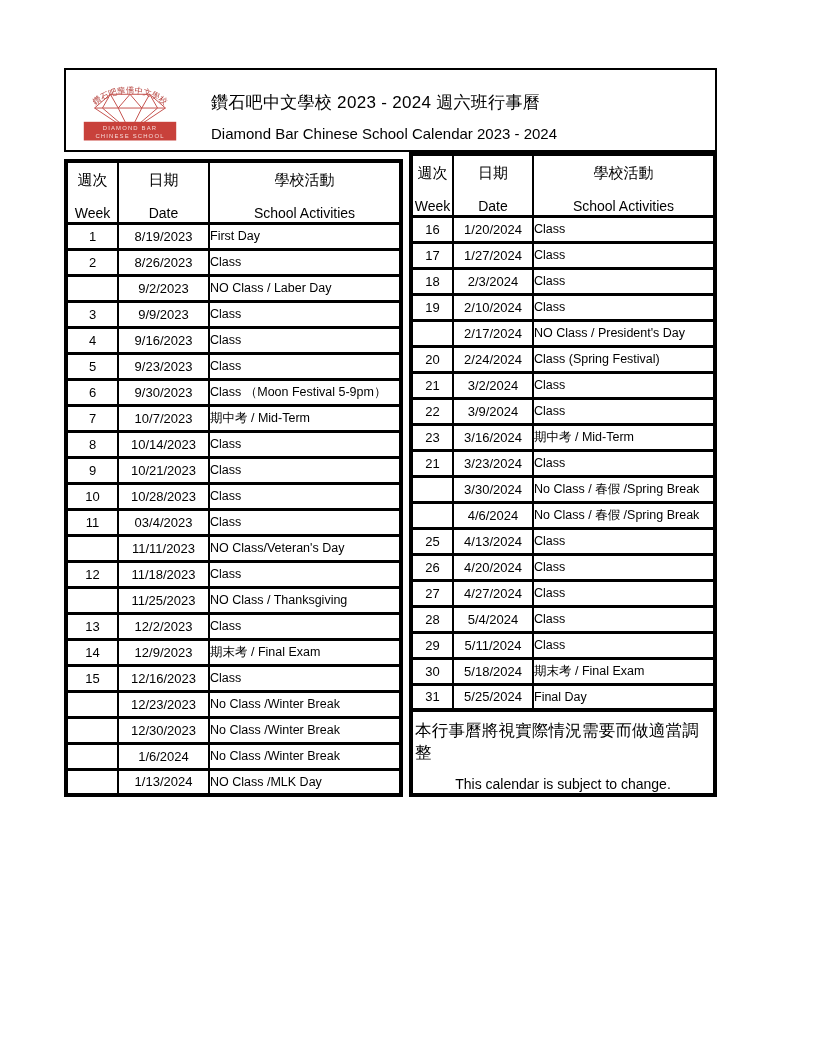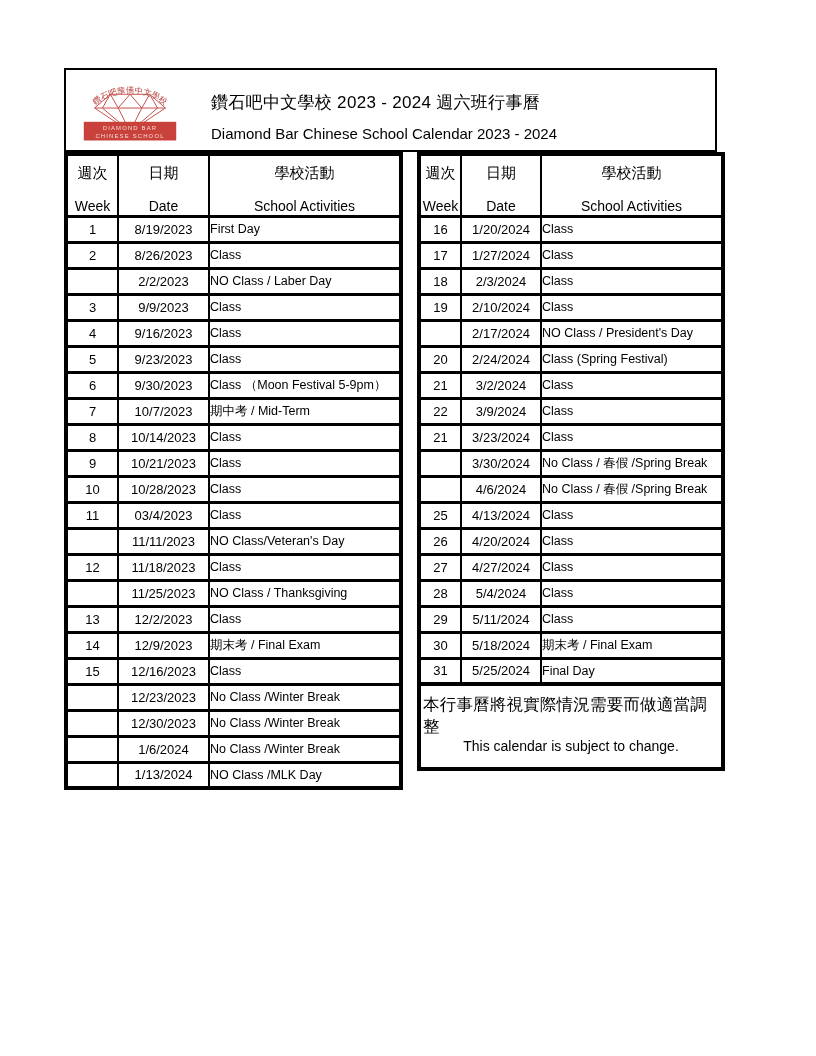--- a/index.html
+++ b/index.html
@@ -28,21 +28,21 @@
     font-size: 6px; letter-spacing: 1.2px; fill: #f6d9d7;
     font-family: "Liberation Sans", sans-serif;
   }
   .titles { margin-left: 22px; padding-top: 12px; }
   .title-zh { font-size: 17px; letter-spacing: 0.3px; }
   .title-en { font-size: 15px; margin-top: 11px; }
 
   
   .tables-row {
     position: absolute; left: 64px; top: 152px; width: 711px;
-    display: flex; gap: 14px; align-items: flex-start;
+    display: flex; gap: 6px; align-items: flex-end;
   }
   table.cal {
     border-collapse: collapse; table-layout: fixed;
     border: 4px solid #000; background: #fff;
   }
   table.cal.left { width: 339px; }
   .right-col { width: 308px; display: flex; flex-direction: column; }
   table.cal.right { width: 100%; }
 
   .cal th, .cal td {
@@ -59,21 +59,21 @@
   td.week, td.date { text-align: center; }
   td.act { text-align: left; font-size: 12.5px; }
 
   
   .note-box {
     border: 4px solid #000; margin-top: -4px;
     height: 89px; background: #fff;
     padding: 8px 2px 6px 2px;
   }
   .note-zh { font-size: 16.5px; letter-spacing: 0.2px; }
-  .note-en { font-size: 14px; text-align: center; margin-top: 0; }
+  .note-en { font-size: 14px; text-align: center; margin-top: 12px; }
 </style>
 </head>
 <body>
 
 <div class="sheet">
 
   <div class="header-box">
     <svg class="logo" viewBox="0 0 120 72" aria-hidden="true">
       <path id="arcpath" d="M 10 52 A 52 46 0 0 1 110 52" fill="none"></path>
       <text class="arc-text">
@@ -129,21 +129,21 @@
             <td class="date">8/19/2023</td>
             <td class="act">First  Day</td>
           </tr>
           <tr>
             <td class="week">2</td>
             <td class="date">8/26/2023</td>
             <td class="act">Class</td>
           </tr>
           <tr>
             <td class="week"></td>
-            <td class="date">2/2/2023</td>
+            <td class="date">9/2/2023</td>
             <td class="act">NO Class / Laber Day</td>
           </tr>
           <tr>
             <td class="week">3</td>
             <td class="date">9/9/2023</td>
             <td class="act">Class</td>
           </tr>
           <tr>
             <td class="week">4</td>
             <td class="date">9/16/2023</td>
@@ -295,20 +295,25 @@
               <td class="week">21</td>
               <td class="date">3/2/2024</td>
               <td class="act">Class</td>
             </tr>
             <tr>
               <td class="week">22</td>
               <td class="date">3/9/2024</td>
               <td class="act">Class</td>
             </tr>
             <tr>
+              <td class="week">23</td>
+              <td class="date">3/16/2024</td>
+              <td class="act">期中考 / Mid-Term</td>
+            </tr>
+            <tr>
               <td class="week">21</td>
               <td class="date">3/23/2024</td>
               <td class="act">Class</td>
             </tr>
             <tr>
               <td class="week"></td>
               <td class="date">3/30/2024</td>
               <td class="act">No Class / 春假  /Spring Break</td>
             </tr>
             <tr>

